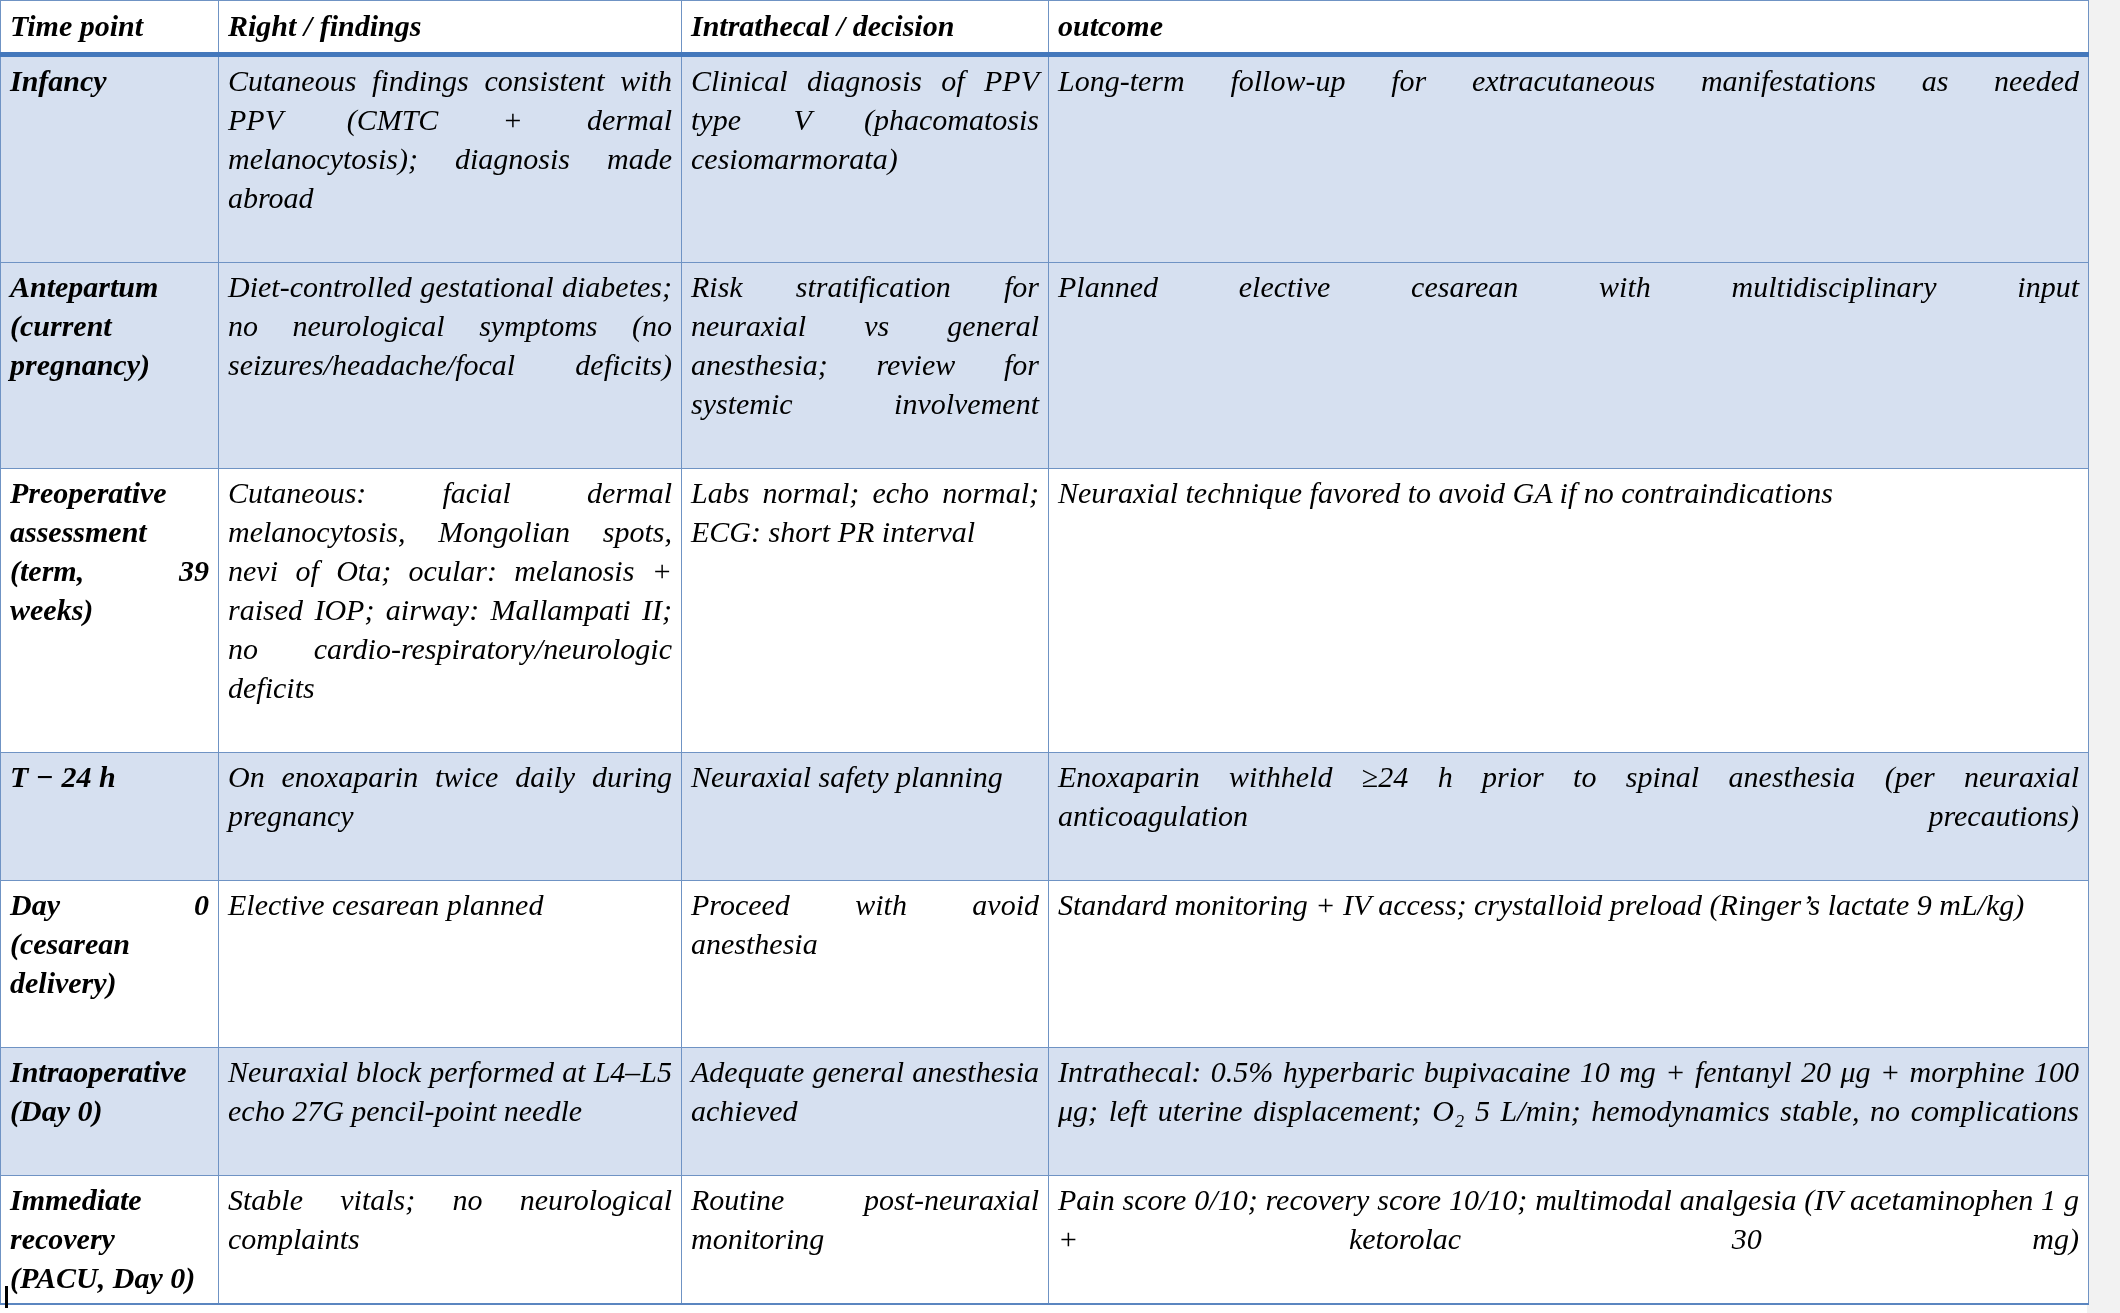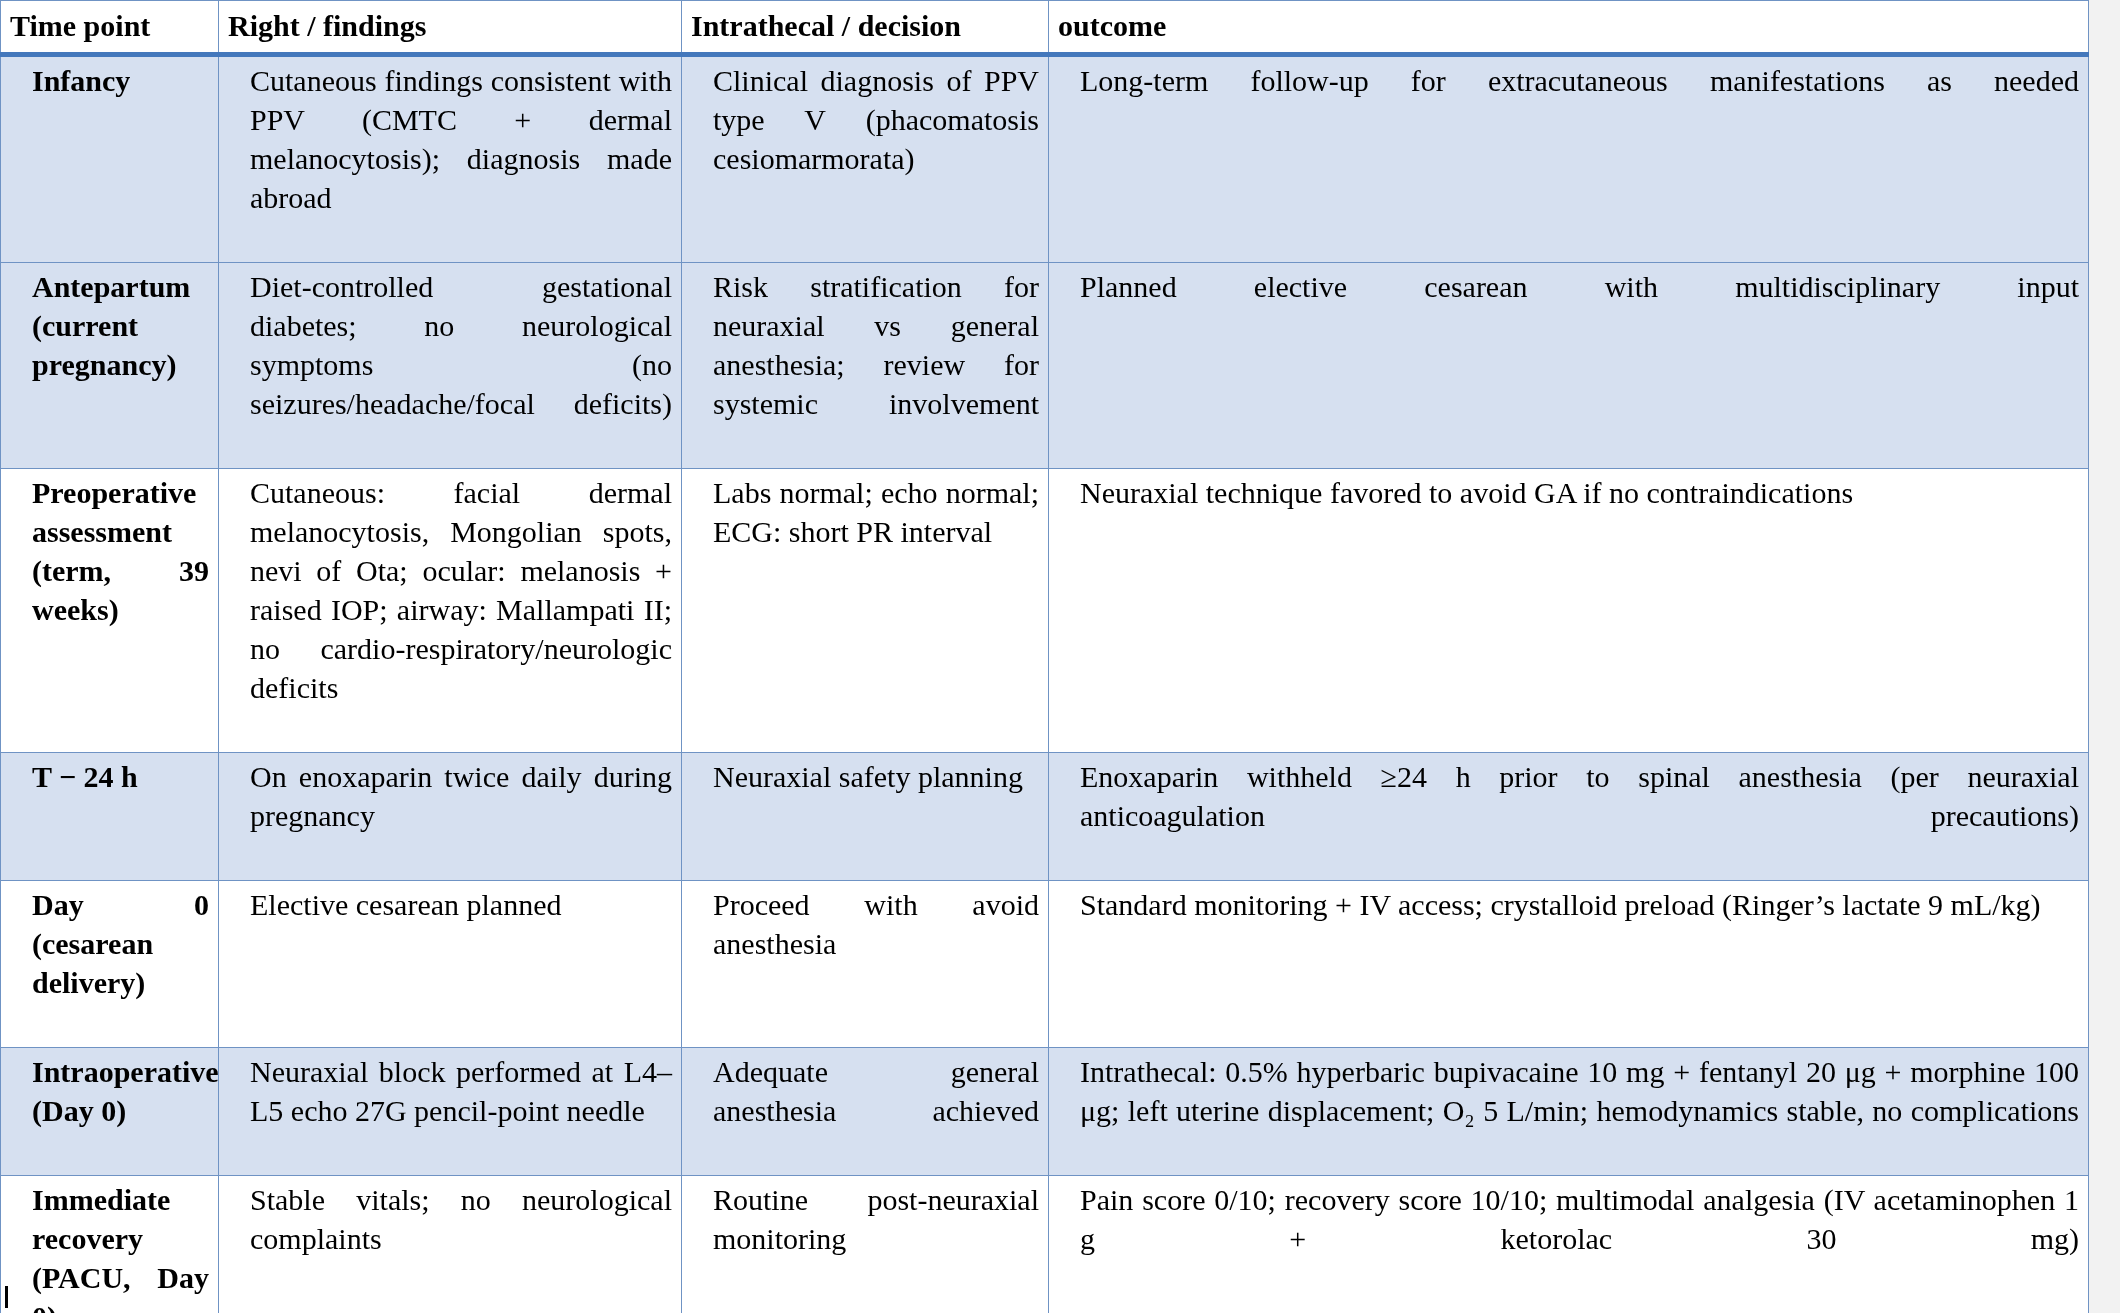--- a/index.html
+++ b/index.html
@@ -50,20 +50,21 @@
     border: 1px solid #6f93c4;
     vertical-align: top;
     padding: 4px 9px 6px 9px;
     font-size: 30px;
     line-height: 1.30;
     color: #000000;
     text-align: justify;
     text-justify: inter-word;
     hyphens: none;
     word-spacing: 0px;
+    font-style: italic;
   }
   table.case-table thead th {
     font-weight: bold;
     background: #ffffff;
     text-align: left;
     border-bottom: 5px solid #4478bc;
     padding-top: 5px;
     padding-bottom: 7px;
   }
   table.case-table thead th .hdr-txt { display: block; }
@@ -80,21 +81,21 @@
   .just-all {
     text-align: justify;
     text-justify: inter-word;
   }
   .just-all::after {
     content: "";
     display: inline-block;
     width: 100%;
     height: 0;
   }
-  .cell-text { display: block; margin-left: 22px; }
+  .cell-text { display: block; }
 
   table.case-table tbody tr.shaded td,
   table.case-table tbody tr.plain td {
     border-color: #6f93c4;
   }
   table.case-table tbody tr:last-child td {
     border-bottom: 2px solid #5b86c0;
   }
   .cursor-mark {
     position: absolute;

